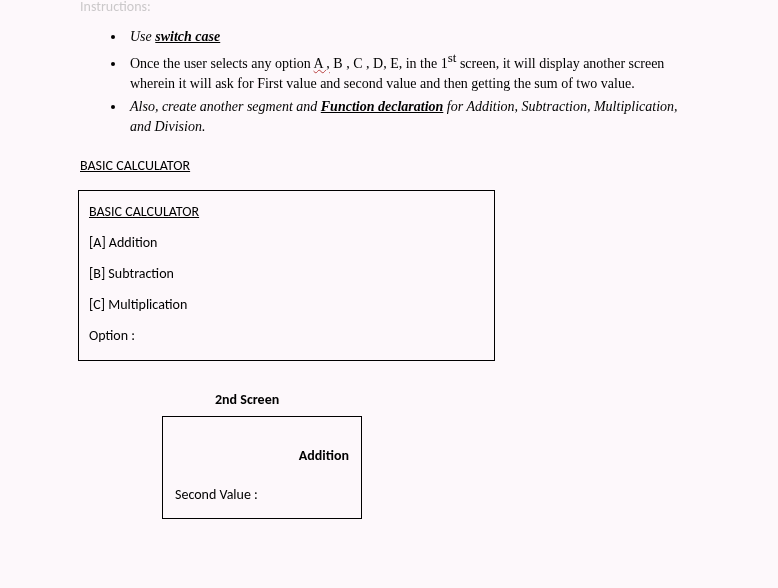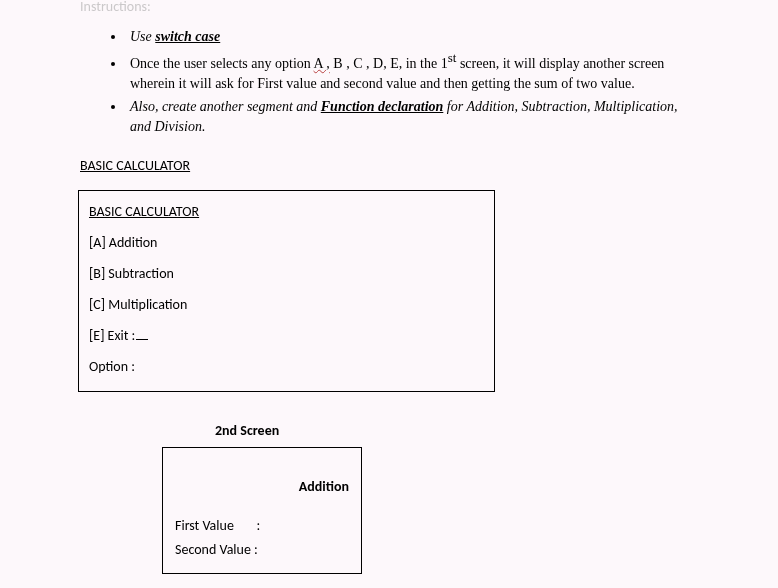--- a/index.html
+++ b/index.html
@@ -131,28 +131,24 @@
   </ul>
 
   <div class="section-title">BASIC CALCULATOR</div>
 
 
   <div class="screen-box-1">
     <div class="box-title">BASIC CALCULATOR</div>
     <div class="line">[A] Addition</div>
     <div class="line">[B] Subtraction</div>
     <div class="line">[C] Multiplication</div>
-    <div class="line">
-      <span>[E] Exit :</span><span class="cursor-line"></span>
-    </div>
     <div class="line">Option :</div>
   </div>
 
   <div class="screen-label-2">2nd Screen</div>
 
   <div class="screen-box-2">
     <div class="box-title">Addition</div>
-    <div class="line">First Value   :</div>
     <div class="line">Second Value :</div>
 
   </div>
 
 </div>
 
 </body></html>

